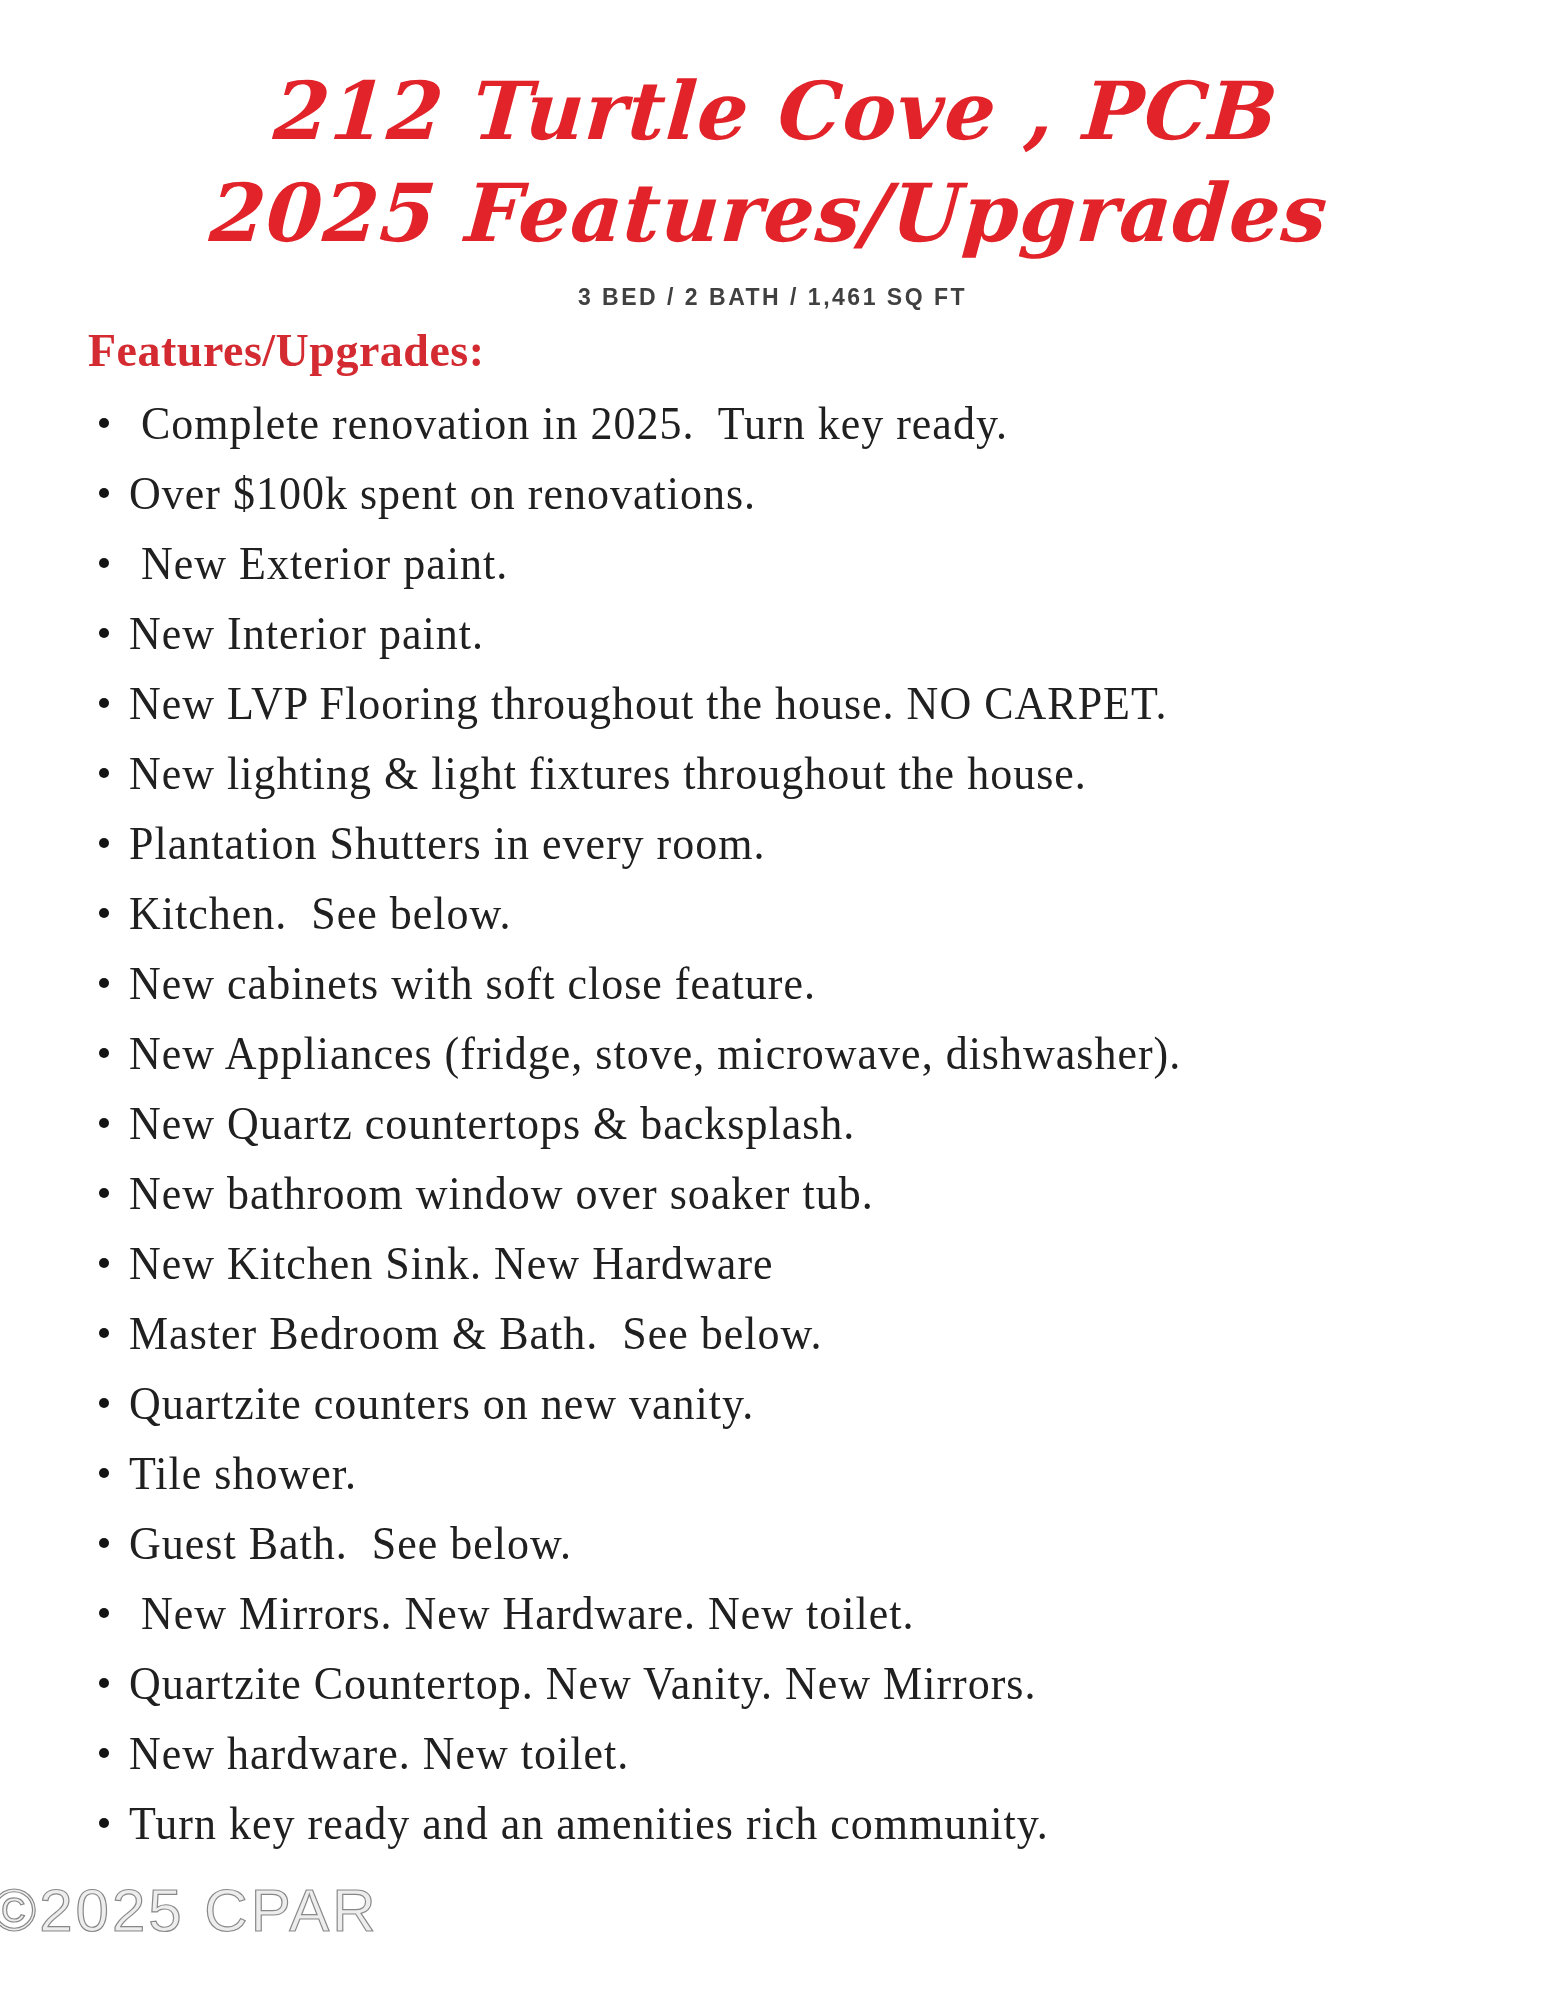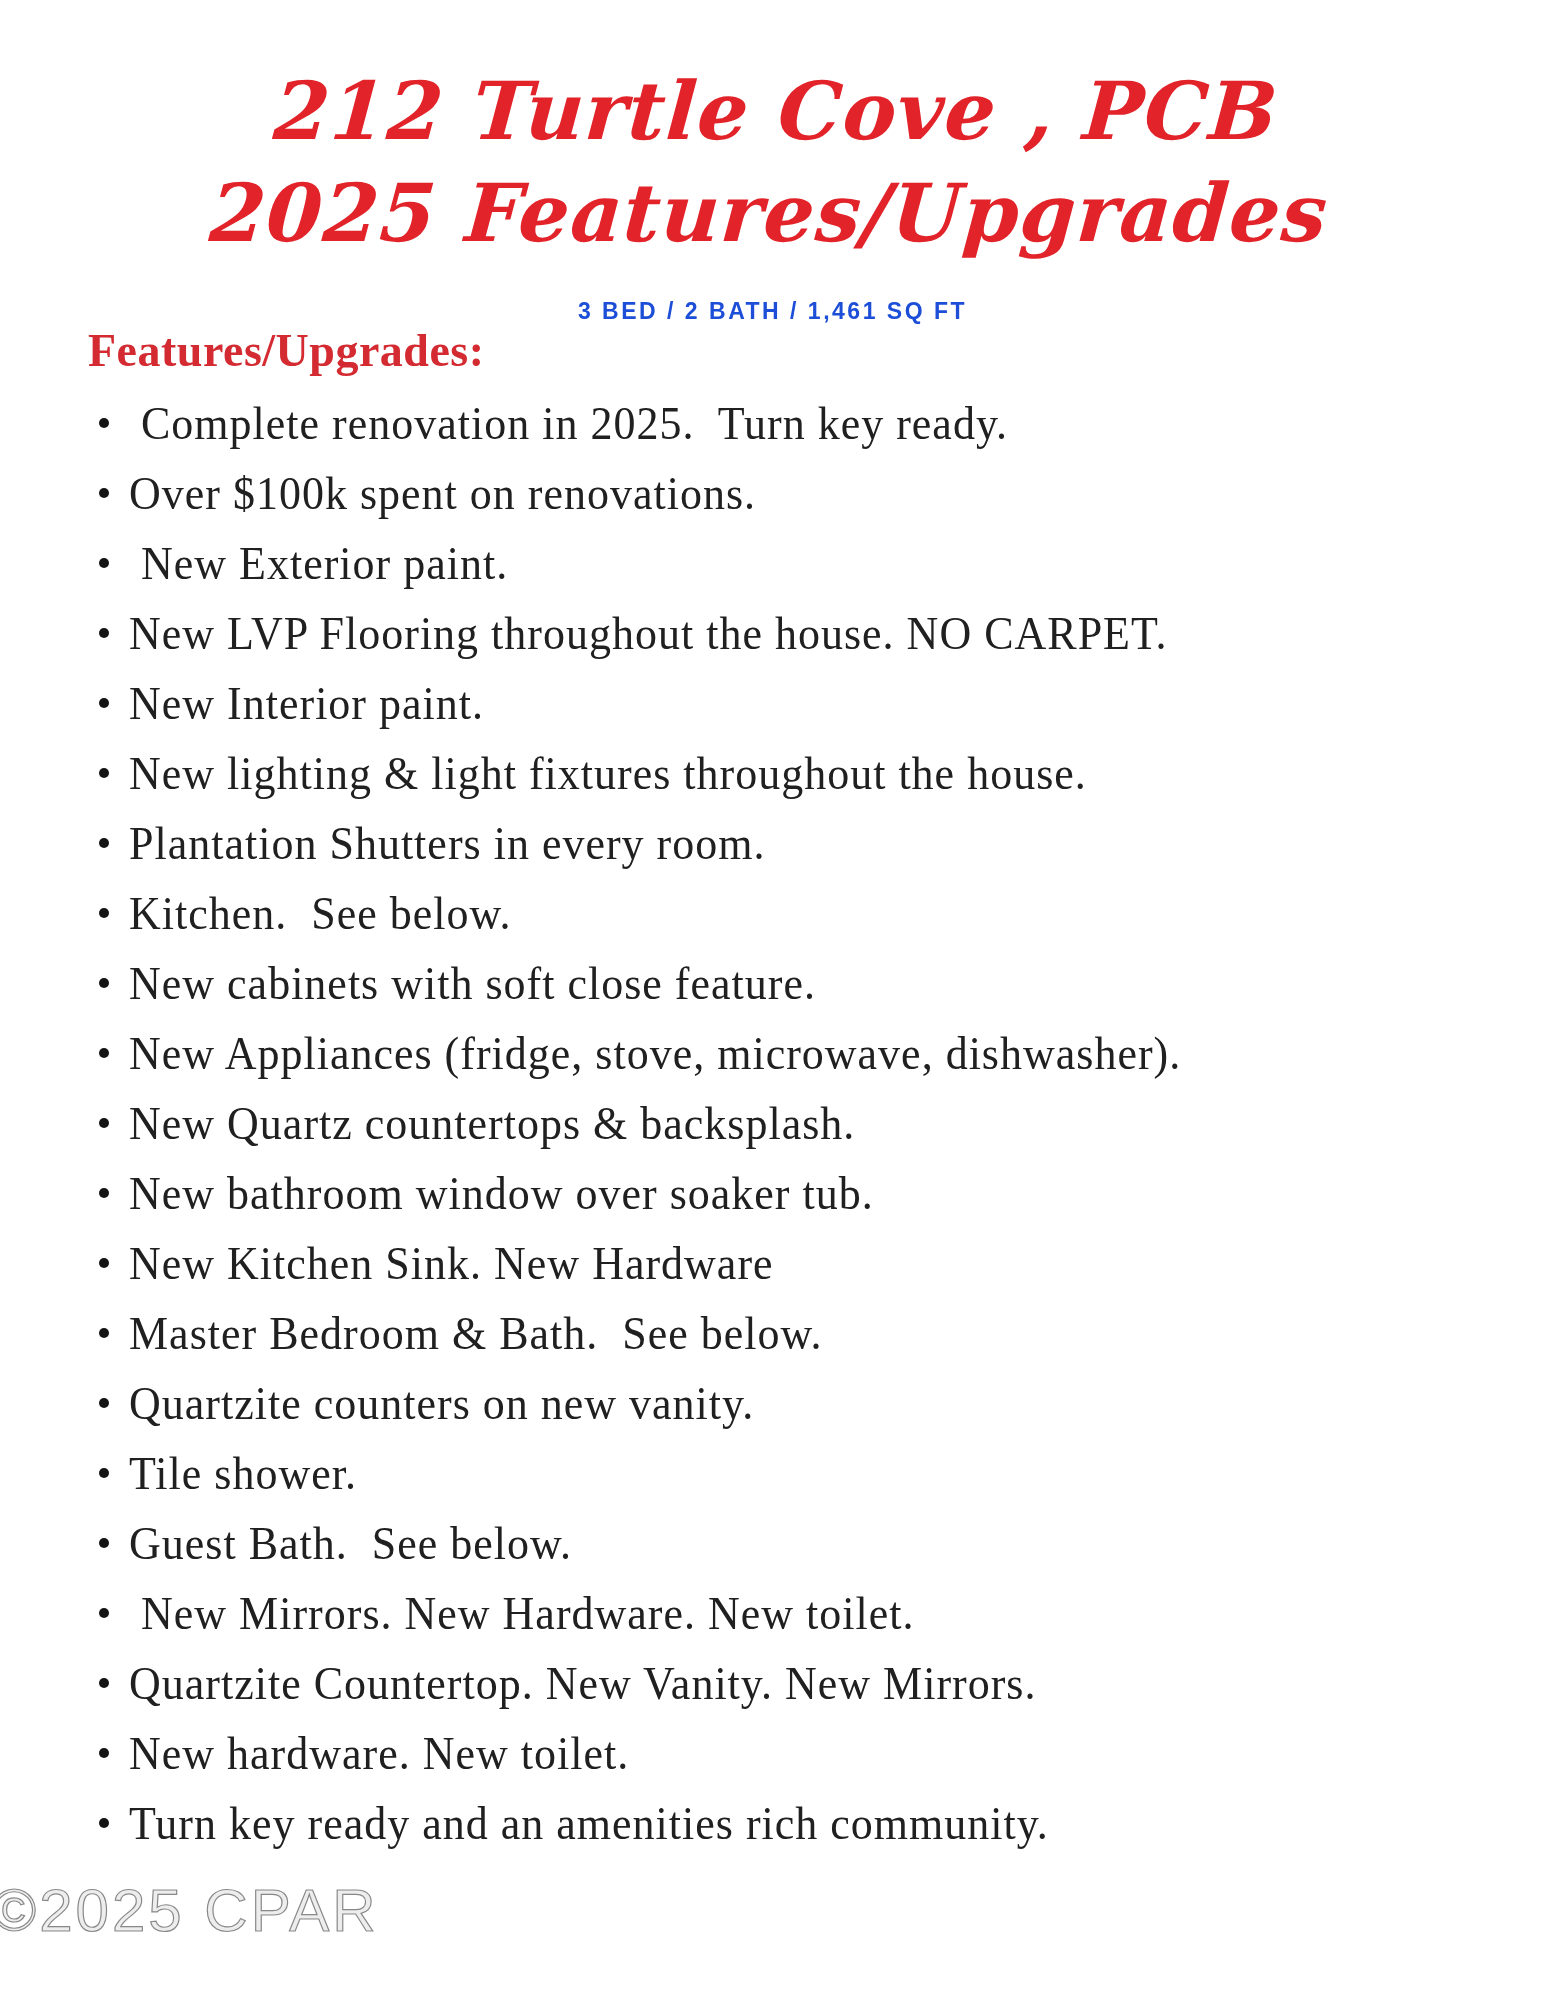--- a/index.html
+++ b/index.html
@@ -22,25 +22,25 @@
     font-family: "DejaVu Serif", serif;
     font-style: italic;
     font-weight: 700;
     font-size: 80px;
     line-height: 102px;
     letter-spacing: 1px;
     transform: skewX(-4deg);
   }
   .subtitle {
     position: absolute;
-    top: 298px;
+    top: 284px;
     left: 0;
     width: 100%;
     text-align: center;
-    color: #1d4ed8;
+    color: #404040;
     font-family: "Liberation Sans", sans-serif;
     font-size: 23px;
     font-weight: 600;
     letter-spacing: 2.5px;
     white-space: pre-wrap;
   }
   .section-heading {
     position: absolute;
     top: 324px;
     left: 88px;
@@ -117,28 +117,28 @@
     <li>
         <span class="bullet-dot"></span>
         <span class="item-text">Over $100k spent on renovations.</span>
       </li>
     <li>
         <span class="bullet-dot"></span>
         <span class="item-text"> New Exterior paint.</span>
       </li>
     <li>
         <span class="bullet-dot"></span>
+        <span class="item-text">New Interior paint.</span>
+      </li>
+    <li>
+        <span class="bullet-dot"></span>
         <span class="item-text">New LVP Flooring throughout the house. NO CARPET.</span>
       </li>
     <li>
         <span class="bullet-dot"></span>
-        <span class="item-text">New Interior paint.</span>
-      </li>
-    <li>
-        <span class="bullet-dot"></span>
         <span class="item-text">New lighting &amp; light fixtures throughout the house.</span>
       </li>
     <li>
         <span class="bullet-dot"></span>
         <span class="item-text">Plantation Shutters in every room.</span>
       </li>
     <li>
         <span class="bullet-dot"></span>
         <span class="item-text">Kitchen.  See below.</span>
       </li>

